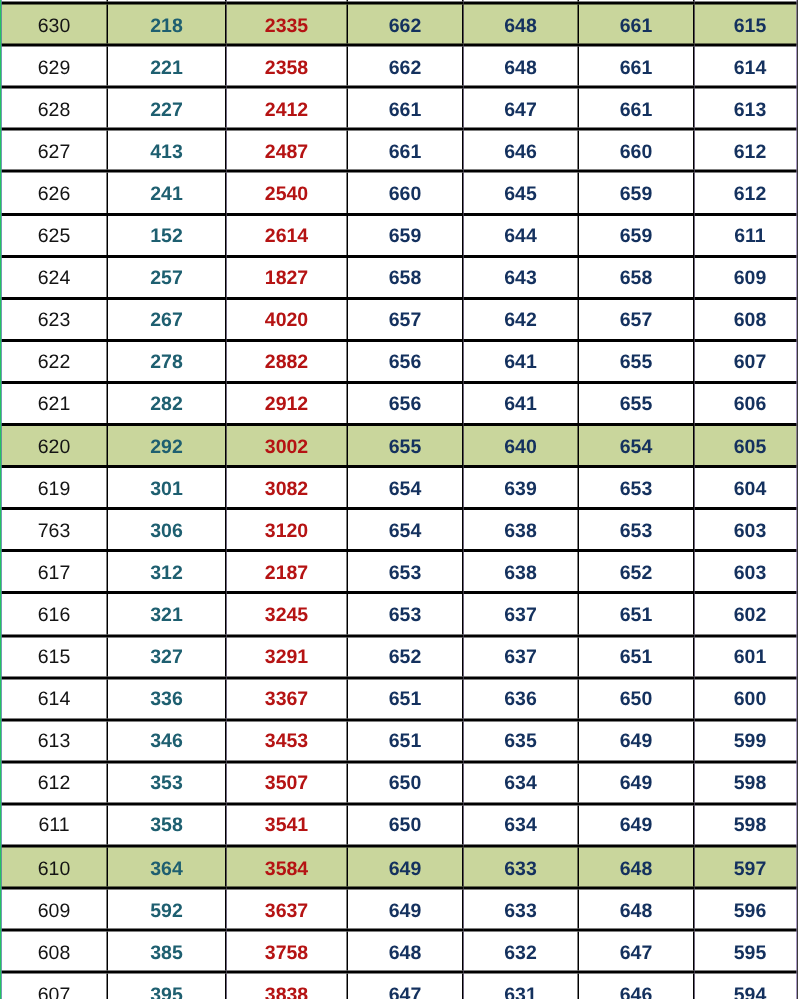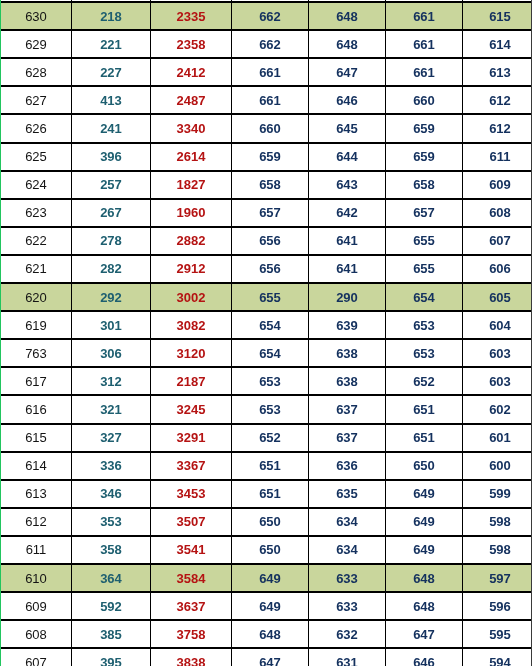--- a/index.html
+++ b/index.html
@@ -126,48 +126,48 @@
             <td class="c1">413</td>
             <td class="c2">2487</td>
             <td class="c3">661</td>
             <td class="c4">646</td>
             <td class="c5">660</td>
             <td class="c6">612</td>
           </tr>
           <tr>
             <td class="c0">626</td>
             <td class="c1">241</td>
-            <td class="c2">3340</td>
+            <td class="c2">2540</td>
             <td class="c3">660</td>
             <td class="c4">645</td>
             <td class="c5">659</td>
             <td class="c6">612</td>
           </tr>
           <tr>
             <td class="c0">625</td>
-            <td class="c1">396</td>
+            <td class="c1">152</td>
             <td class="c2">2614</td>
             <td class="c3">659</td>
             <td class="c4">644</td>
             <td class="c5">659</td>
             <td class="c6">611</td>
           </tr>
           <tr>
             <td class="c0">624</td>
             <td class="c1">257</td>
             <td class="c2">1827</td>
             <td class="c3">658</td>
             <td class="c4">643</td>
             <td class="c5">658</td>
             <td class="c6">609</td>
           </tr>
           <tr>
             <td class="c0">623</td>
             <td class="c1">267</td>
-            <td class="c2">1960</td>
+            <td class="c2">4020</td>
             <td class="c3">657</td>
             <td class="c4">642</td>
             <td class="c5">657</td>
             <td class="c6">608</td>
           </tr>
           <tr>
             <td class="c0">622</td>
             <td class="c1">278</td>
             <td class="c2">2882</td>
             <td class="c3">656</td>
@@ -182,21 +182,21 @@
             <td class="c3">656</td>
             <td class="c4">641</td>
             <td class="c5">655</td>
             <td class="c6">606</td>
           </tr>
           <tr class="hl">
             <td class="c0">620</td>
             <td class="c1">292</td>
             <td class="c2">3002</td>
             <td class="c3">655</td>
-            <td class="c4">290</td>
+            <td class="c4">640</td>
             <td class="c5">654</td>
             <td class="c6">605</td>
           </tr>
           <tr>
             <td class="c0">619</td>
             <td class="c1">301</td>
             <td class="c2">3082</td>
             <td class="c3">654</td>
             <td class="c4">639</td>
             <td class="c5">653</td>

